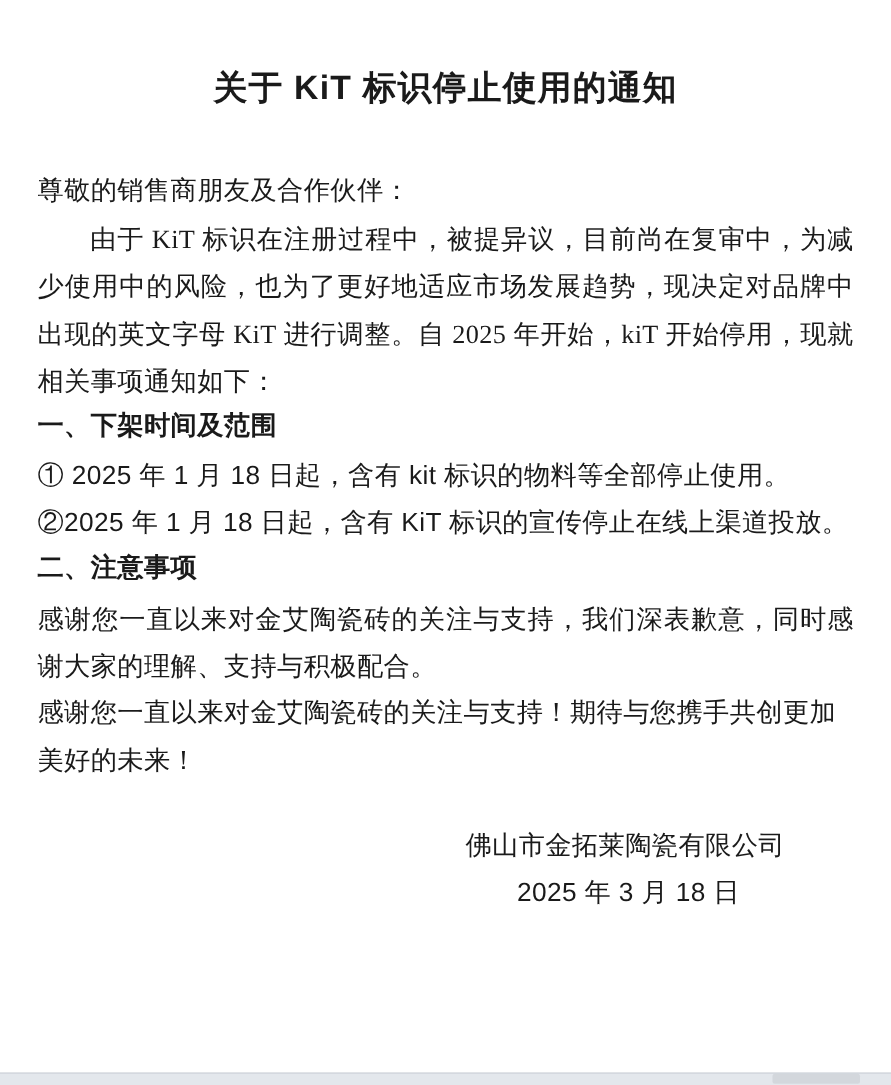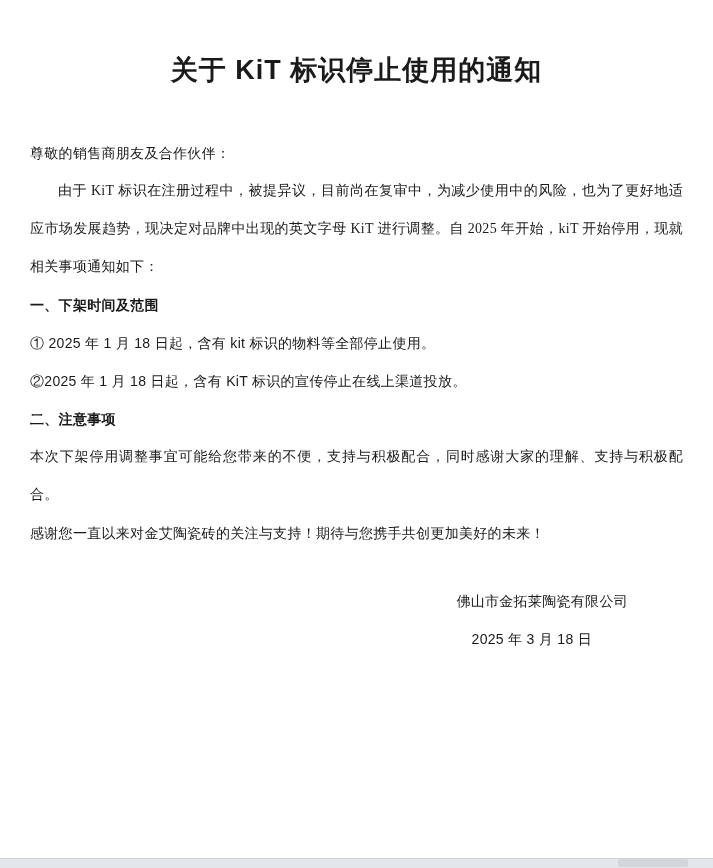--- a/index.html
+++ b/index.html
@@ -20,28 +20,28 @@
   }
   .title {
     font-size: 27px;
     font-weight: 700;
     text-align: center;
     line-height: 40px;
     letter-spacing: 1px;
     margin: 16px 0 44px 0;
   }
   .line {
-    font-size: 14px;
+    font-size: 21px;
     line-height: 38px;
     margin: 0;
     letter-spacing: 0.3px;
   }
   .indent { text-indent: 2em; }
   .justify { text-align: justify; font-family: Liberation Serif, serif; }
-  .bold { font-weight: 700; }
+  .bold { font-weight: 700; font-family: Liberation Mono, monospace; }
   .sig {
     margin-top: 30px;
     text-align: right;
   }
   .sig-company { padding-right: 55px; }
   .sig-date { padding-right: 91px; }
   .bottom-strip {
     position: absolute;
     left: 0;
     bottom: 0;
@@ -74,21 +74,21 @@
 
   <p class="line bold">一、下架时间及范围</p>
 
   <p class="line">① 2025 年 1 月 18 日起，含有 kit 标识的物料等全部停止使用。</p>
 
   <p class="line">②2025 年 1 月 18 日起，含有 KiT 标识的宣传停止在线上渠道投放。</p>
 
   <p class="line bold">二、注意事项</p>
 
 
-  <p class="line justify">本次下架停用调整事宜可能给您带来的不便，支持与积极配合，同时感谢大家的理解、支持与积极配合。</p>
+  <p class="line justify">感谢您一直以来对金艾陶瓷砖的关注与支持，我们深表歉意，同时感谢大家的理解、支持与积极配合。</p>
 
 
   <p class="line">感谢您一直以来对金艾陶瓷砖的关注与支持！期待与您携手共创更加美好的未来！</p>
 
   <div class="sig">
     <p class="line sig-company">
       <span>佛山市金拓莱陶瓷有限公司</span>
     </p>
     <p class="line sig-date">
       <span>2025 年 3 月 18 日</span>

